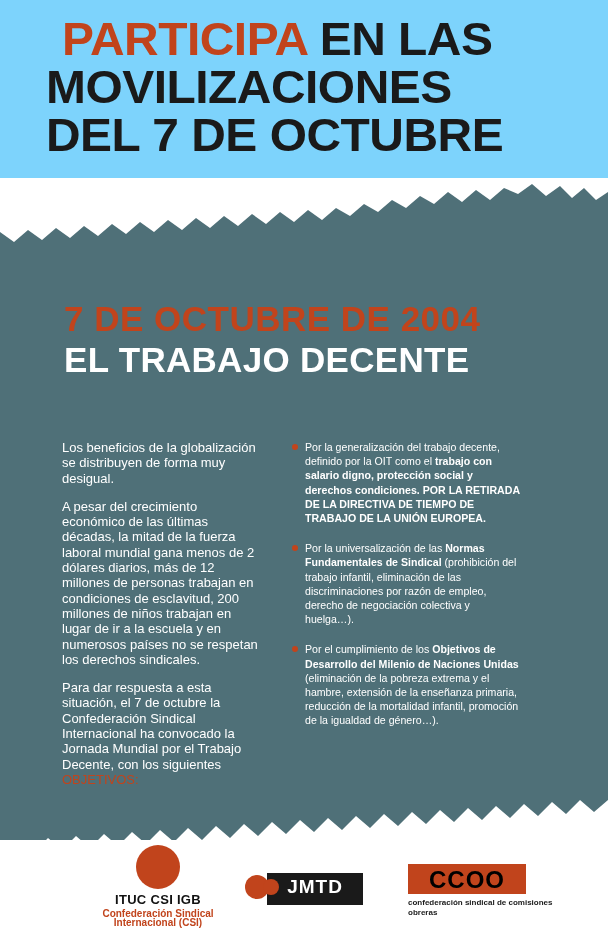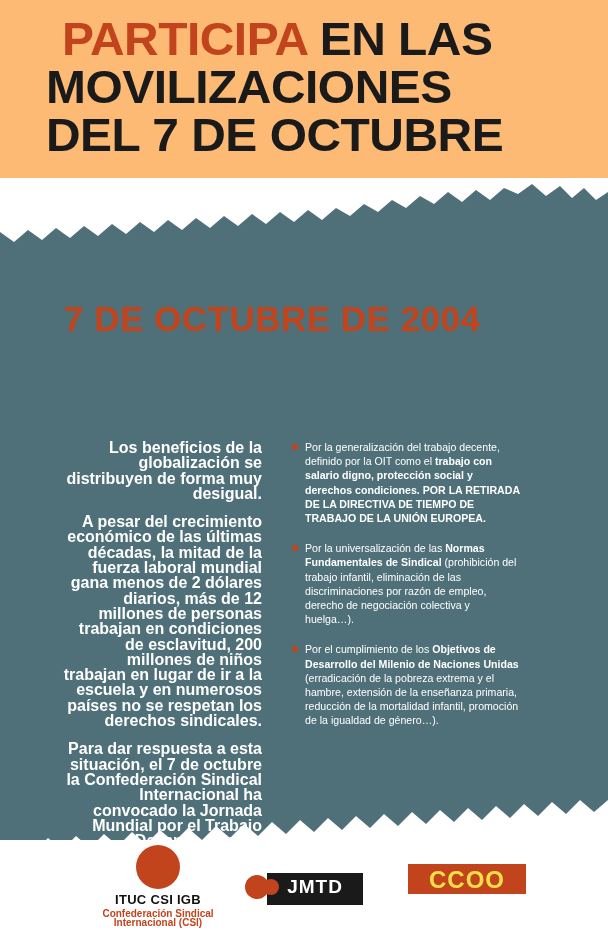--- a/index.html
+++ b/index.html
@@ -21,21 +21,21 @@
     overflow: hidden;
   }
 
   
   .headline {
     position: absolute;
     left: 0;
     top: 0;
     width: 608px;
     height: 178px;
-    background: #fdba74;
+    background: #7dd3fc;
     z-index: 5;
   }
   .headline-line {
     font-family: "Liberation Sans", sans-serif;
     font-weight: bold;
     font-size: 47px;
     letter-spacing: -0.5px;
     line-height: 50px;
     color: #1a1a1a;
     white-space: nowrap;
@@ -124,24 +124,24 @@
     top: 440px;
     width: 608px;
     z-index: 6;
   }
   .col-left {
     position: absolute;
     left: 62px;
     top: 0;
     width: 200px;
     color: #ffffff;
-    font-size: 16px;
+    font-size: 13px;
     line-height: 15.3px;
-    font-weight: bold;
-    text-align: right;
+    font-weight: normal;
+    text-align: left;
   }
   .col-left p {
     margin: 0 0 13px 0;
   }
   .objetivos {
     color: #c1441c;
   }
 
   .col-right {
     position: absolute;
@@ -252,21 +252,21 @@
   .logo-ccoo {
     position: absolute;
     left: 408px;
     top: 24px;
     width: 160px;
   }
   .ccoo-box {
     width: 118px;
     height: 30px;
     background: #c1441c;
-    color: #fde047;
+    color: #000000;
     font-weight: bold;
     font-size: 24px;
     letter-spacing: 1px;
     line-height: 31px;
     text-align: center;
   }
   .ccoo-sub {
     margin-top: 4px;
     font-size: 8px;
     font-weight: bold;
@@ -290,20 +290,21 @@
   </svg>
 
   <div class="headline">
     <div class="headline-line hl1"><span class="hl-accent">PARTICIPA</span><span> EN LAS</span></div>
     <div class="headline-line hl2">MOVILIZACIONES</div>
     <div class="headline-line hl3">DEL 7 DE OCTUBRE</div>
   </div>
 
   <div class="title-block">
     <div class="date-title">7 DE OCTUBRE DE 2004</div>
+    <div class="main-title l2">EL TRABAJO DECENTE</div>
   </div>
 
   <div class="columns">
 
     <div class="col-left">
       <p>Los beneficios de la globalización se distribuyen de forma muy desigual.</p>
       <p>A pesar del crecimiento económico de las últimas décadas, la mitad de la fuerza laboral mundial gana menos de 2 dólares diarios, más de 12 millones de personas trabajan en condiciones de esclavitud, 200 millones de niños trabajan en lugar de ir a la escuela y en numerosos países no se respetan los derechos sindicales.</p>
       <p><span>Para dar respuesta a esta situación, el 7 de octubre la Confederación Sindical Internacional ha convocado la Jornada Mundial por el Trabajo Decente, con los siguientes </span><span class="objetivos">OBJETIVOS:</span></p>
     </div>
 
@@ -314,21 +315,21 @@
         <span>Por la generalización del trabajo decente, definido por la OIT como el </span><span class="b">trabajo con salario digno, protección social y derechos condiciones. POR LA RETIRADA DE LA DIRECTIVA DE TIEMPO DE TRABAJO DE LA UNIÓN EUROPEA.</span><span></span>
       </div>
 
       <div class="bullet-item">
         <span class="bullet-dot"></span>
         <span>Por la universalización de las </span><span class="b">Normas Fundamentales de Sindical</span><span> (prohibición del trabajo infantil, eliminación de las discriminaciones por razón de empleo, derecho de negociación colectiva y huelga…).</span>
       </div>
 
       <div class="bullet-item">
         <span class="bullet-dot"></span>
-        <span>Por el cumplimiento de los </span><span class="b">Objetivos de Desarrollo del Milenio de Naciones Unidas</span><span> (erradicación de la pobreza extrema y el hambre, extensión de la enseñanza primaria, reducción de la mortalidad infantil, promoción de la igualdad de género…).</span>
+        <span>Por el cumplimiento de los </span><span class="b">Objetivos de Desarrollo del Milenio de Naciones Unidas</span><span> (eliminación de la pobreza extrema y el hambre, extensión de la enseñanza primaria, reducción de la mortalidad infantil, promoción de la igualdad de género…).</span>
       </div>
 
     </div>
   </div>
 
   <div class="footer">
 
     <div class="logo-ituc">
       <div class="ituc-circle"></div>
       <div class="ituc-title">ITUC CSI IGB</div>
@@ -336,17 +337,18 @@
     </div>
 
     <div class="logo-jmtd">
       <div class="jmtd-dot"></div>
       <div class="jmtd-box">JMTD</div>
       <div class="jmtd-dot2"></div>
     </div>
 
     <div class="logo-ccoo">
       <div class="ccoo-box">CCOO</div>
+      <div class="ccoo-sub">confederación sindical de comisiones obreras</div>
     </div>
 
   </div>
 
 </div>
 
 </body></html>

